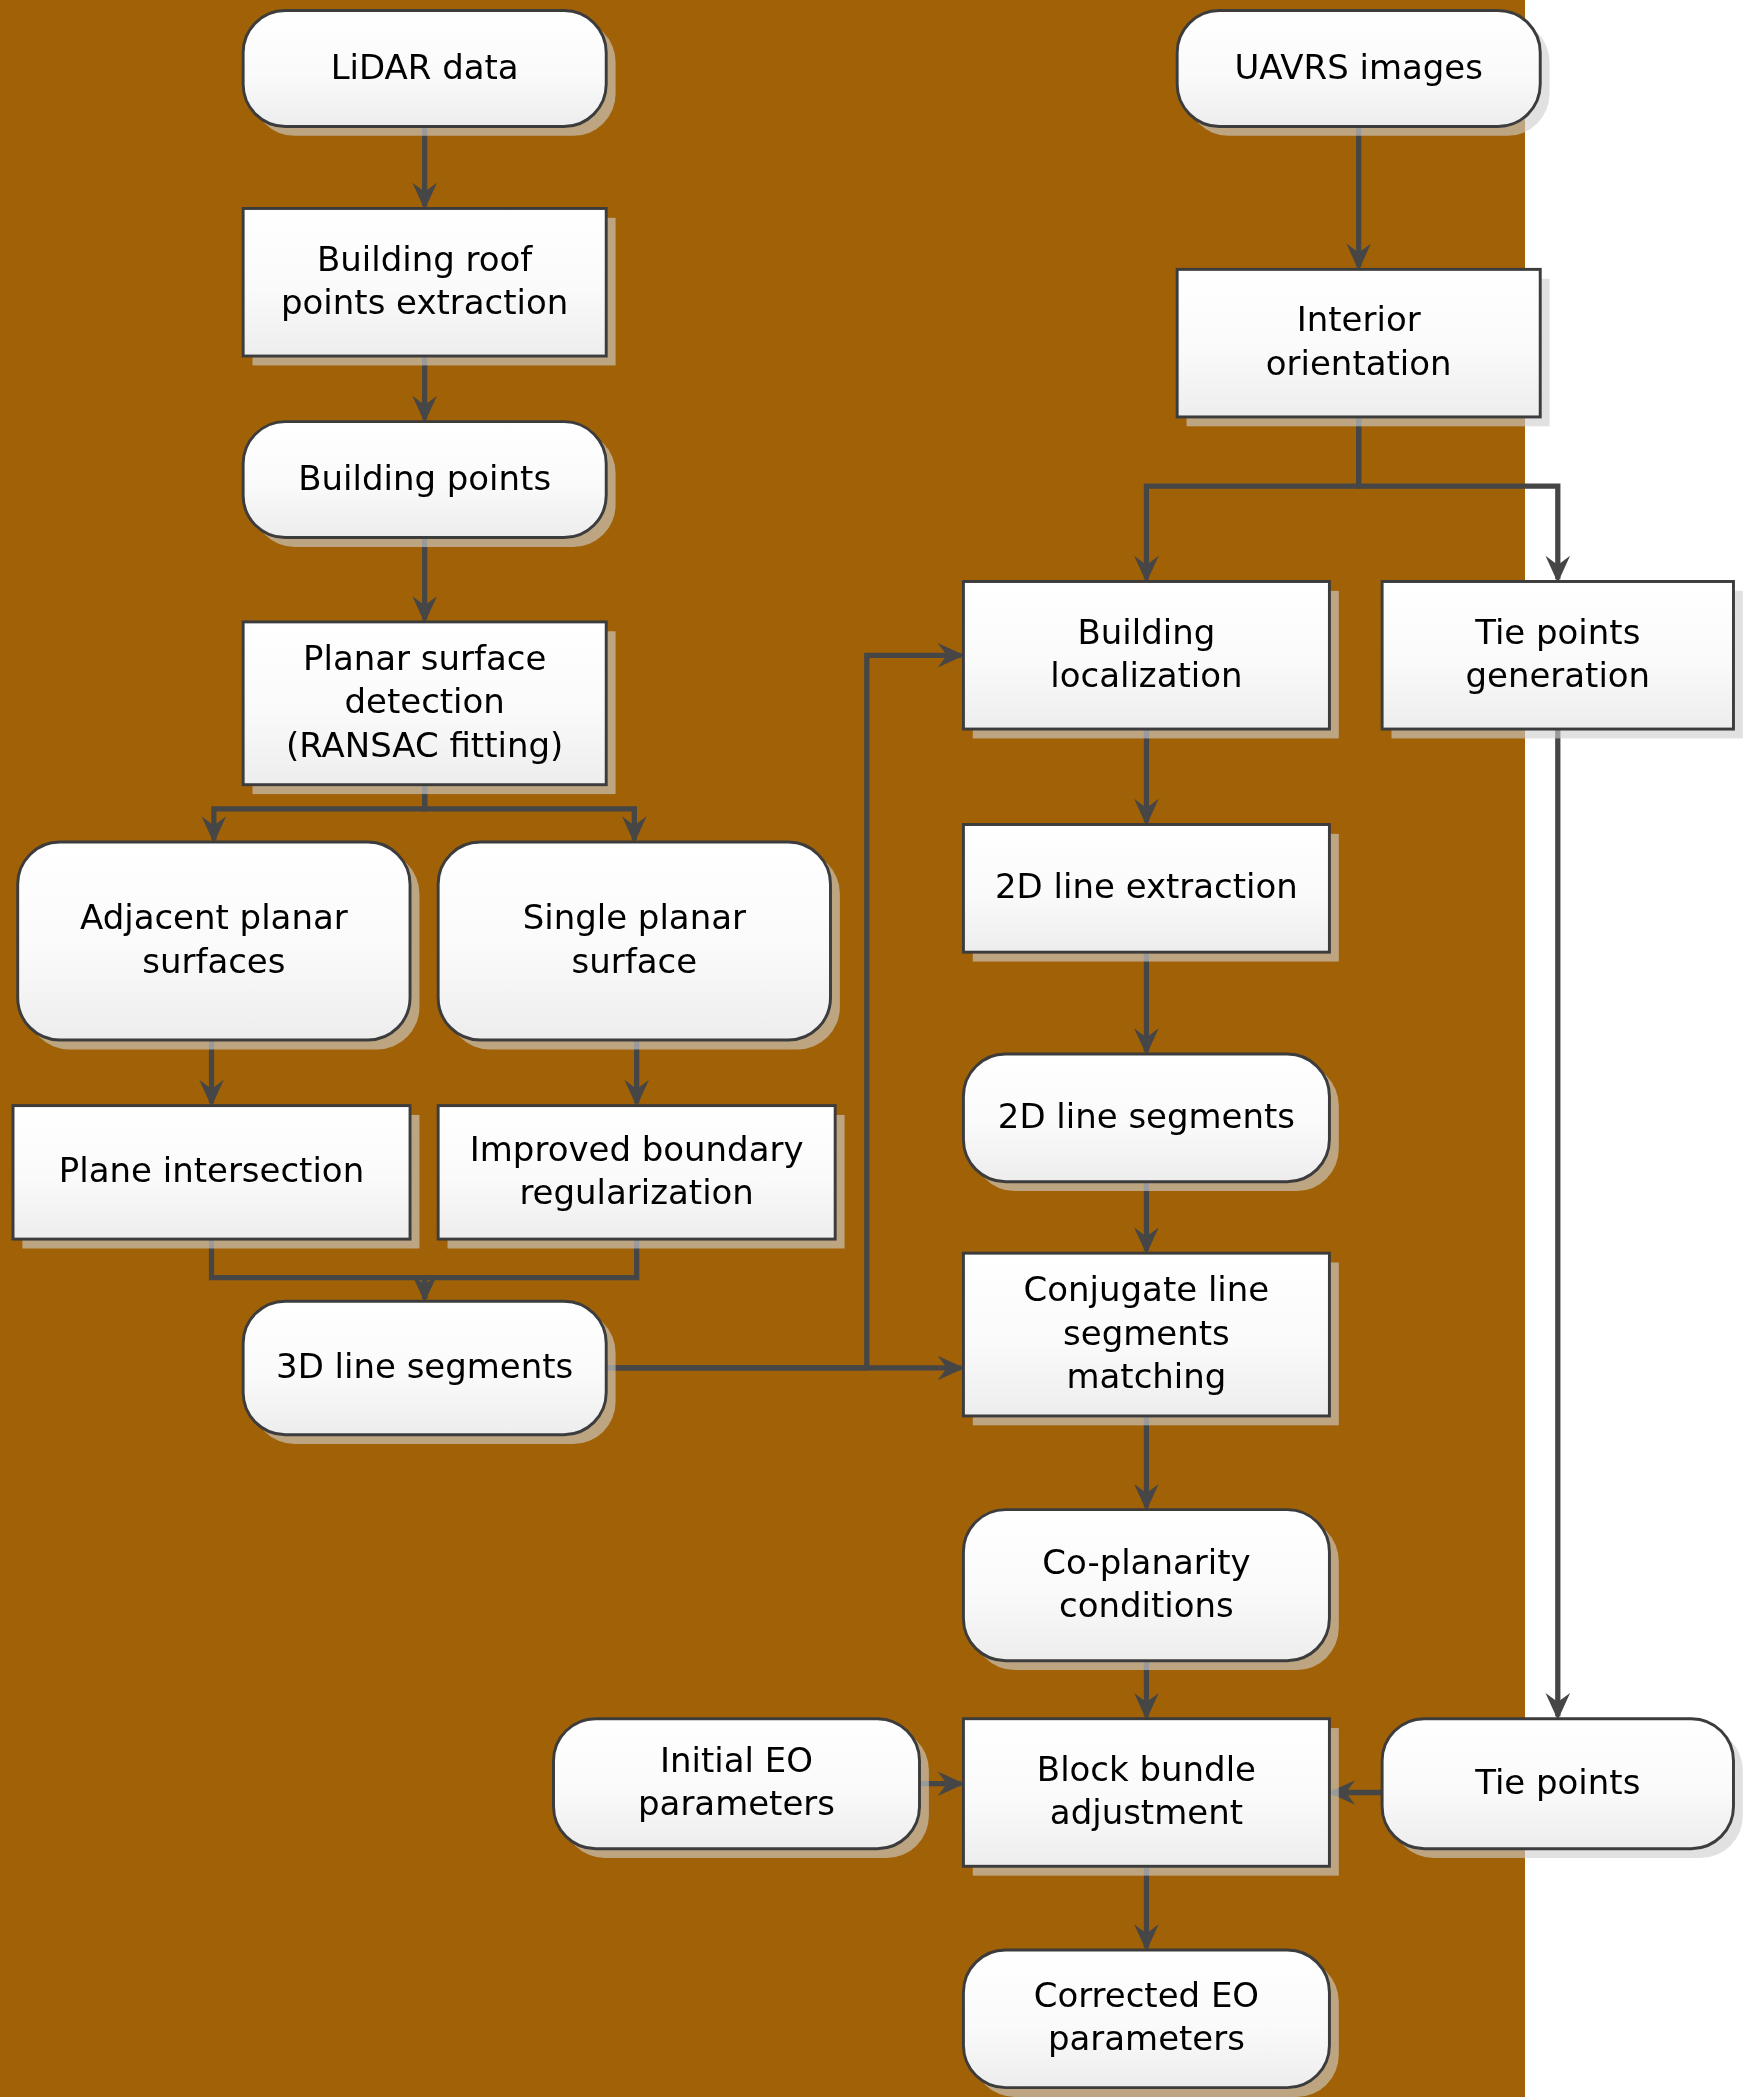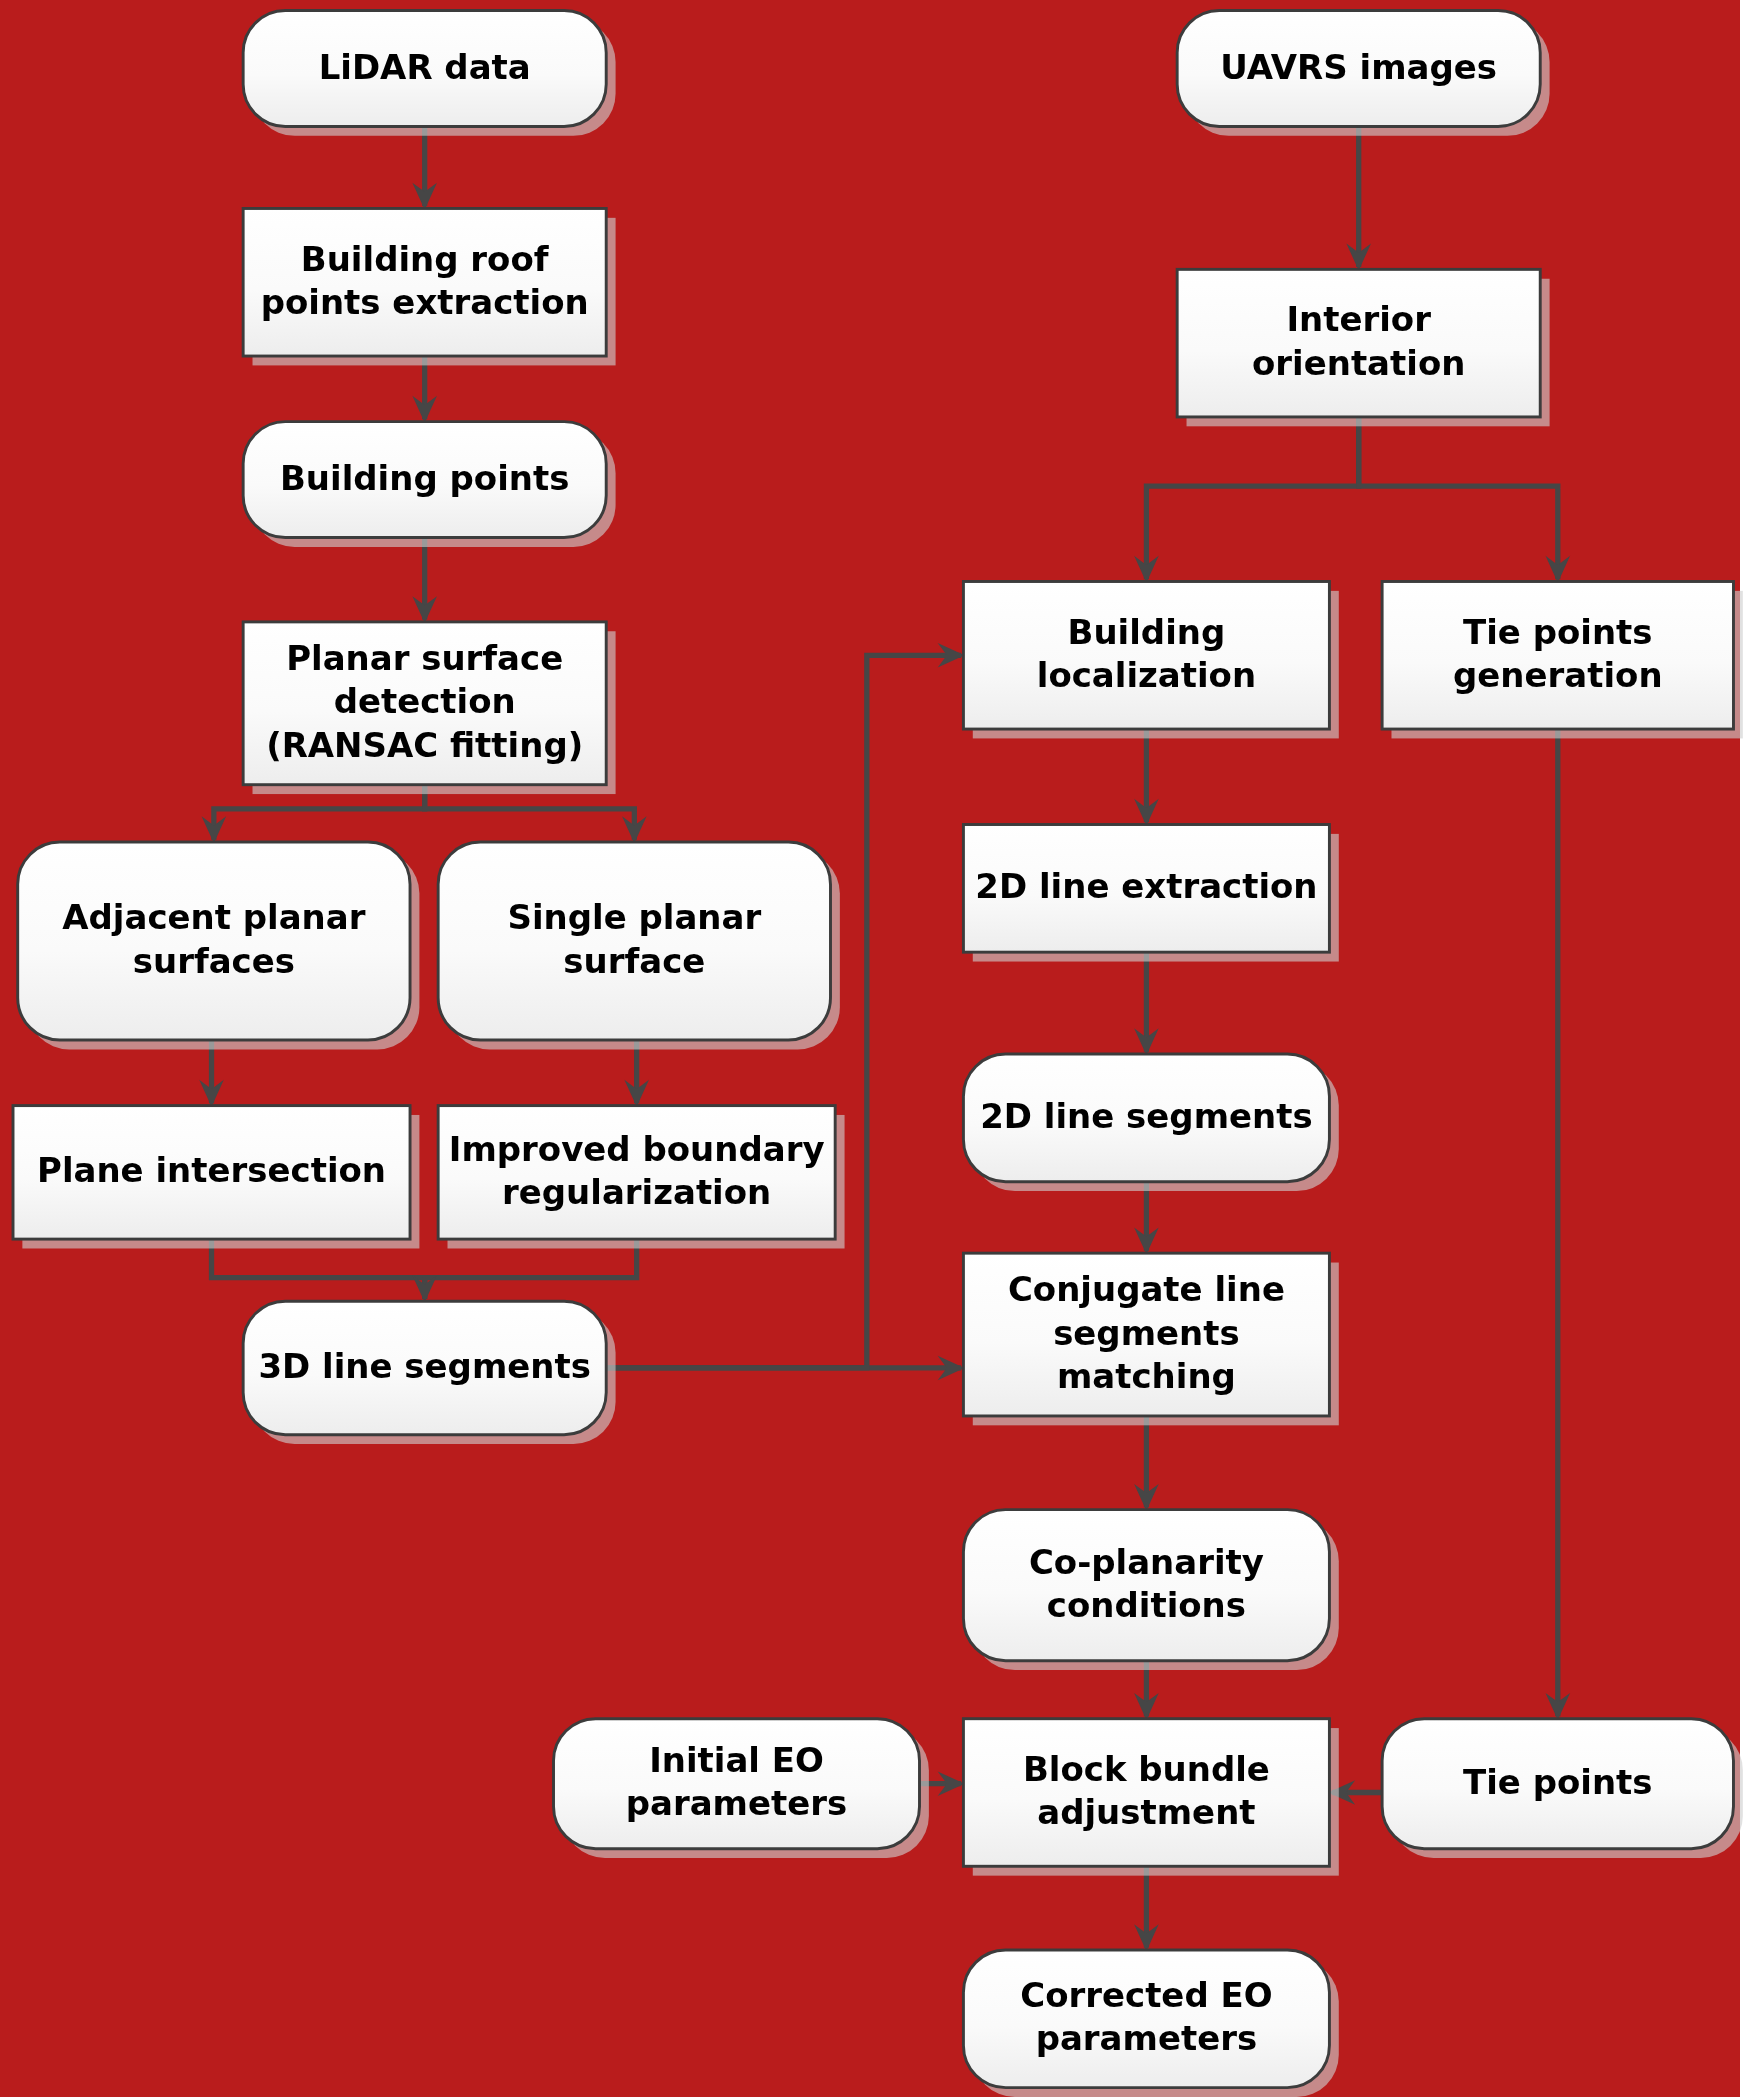--- a/index.html
+++ b/index.html
@@ -2,25 +2,24 @@
 <html style="font-size:9.4px"><head>
 <meta charset="utf-8">
 <style>
   html, body {
     margin: 0;
     padding: 0;
     background: #ffffff;
   }
   #diagram-root {
     position: relative;
-    width: 1740px;
+    width: 1525px;
     height: 2097px;
-    background: #b91c1c;
+    background: #a16207;
     font-family: "DejaVu Sans", sans-serif;
-    font-weight: bold;
   }
   svg.flow-canvas {
     position: absolute;
     top: 0; left: 0;
     width: 1750px;
     height: 2097px;
     display: block;
   }
   .node-label {
     font-family: "DejaVu Sans", sans-serif;

